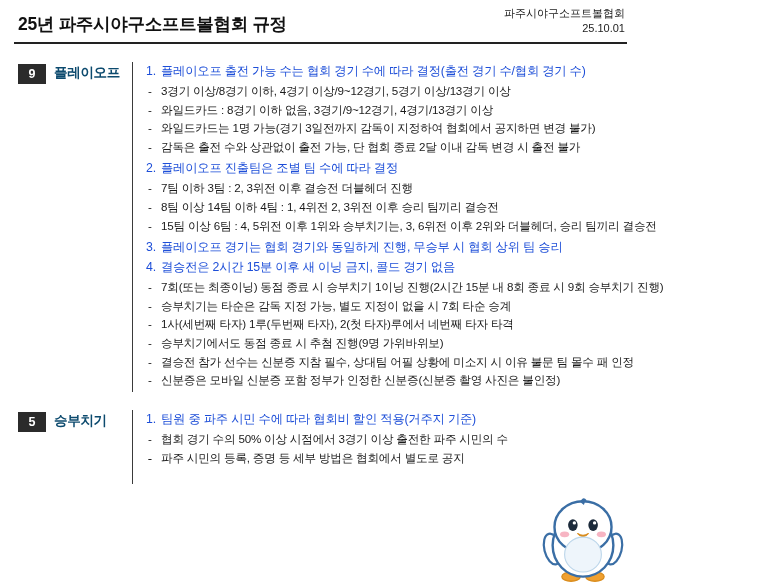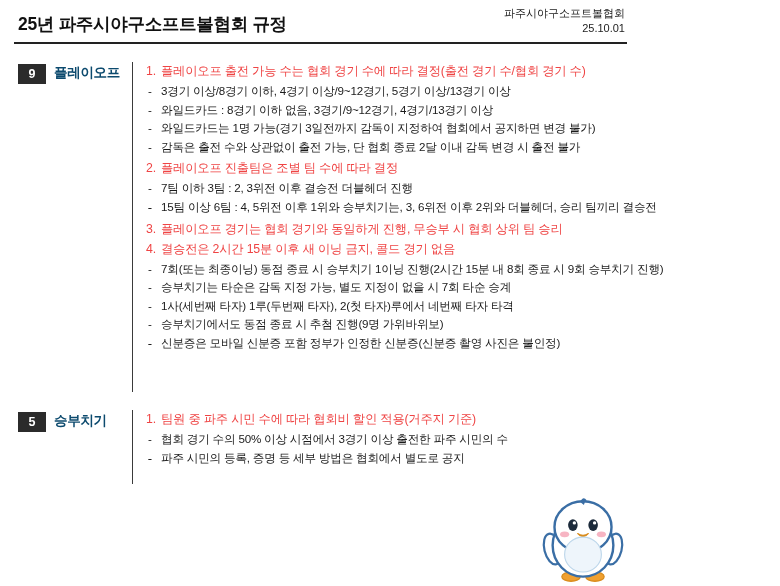--- a/index.html
+++ b/index.html
@@ -112,21 +112,21 @@
     margin: 0;
     padding: 0;
   }
   li.item {
     margin: 0 0 1px 0;
     padding: 0;
   }
   .item-head {
     font-size: 12.3px;
     line-height: 19px;
-    color: #ef4444;
+    color: #1d4ed8;
     letter-spacing: -0.2px;
     white-space: nowrap;
   }
   .item-num {
     display: inline-block;
     width: 15px;
   }
   ul.subs {
     list-style: none;
     margin: 1px 0 3px 0;
@@ -188,41 +188,41 @@
             <li class="sub"><span class="dash">-</span><span>감독은 출전 수와 상관없이 출전 가능, 단 협회 종료 2달 이내 감독 변경 시 출전 불가</span></li>
           </ul>
         </li>
 
         <li class="item">
           <div class="item-head">
             <span class="item-num">2.</span><span>플레이오프 진출팀은 조별 팀 수에 따라 결정</span>
           </div>
           <ul class="subs">
             <li class="sub"><span class="dash">-</span><span>7팀 이하 3팀 : 2, 3위전 이후 결승전 더블헤더 진행</span></li>
-            <li class="sub"><span class="dash">-</span></li>
+            <li class="sub"><span class="dash">-</span><span>8팀 이상 14팀 이하 4팀 : 1, 4위전 2, 3위전 이후 승리 팀끼리 결승전</span></li>
             <li class="sub"><span class="dash">-</span><span>15팀 이상 6팀 : 4, 5위전 이후 1위와 승부치기는, 3, 6위전 이후 2위와 더블헤더, 승리 팀끼리 결승전</span></li>
           </ul>
         </li>
 
         <li class="item">
           <div class="item-head">
             <span class="item-num">3.</span><span>플레이오프 경기는 협회 경기와 동일하게 진행, 무승부 시 협회 상위 팀 승리</span>
           </div>
         </li>
 
         <li class="item">
           <div class="item-head">
             <span class="item-num">4.</span><span>결승전은 2시간 15분 이후 새 이닝 금지, 콜드 경기 없음</span>
           </div>
           <ul class="subs">
             <li class="sub"><span class="dash">-</span><span>7회(또는 최종이닝) 동점 종료 시 승부치기 1이닝 진행(2시간 15분 내 8회 종료 시 9회 승부치기 진행)</span></li>
             <li class="sub"><span class="dash">-</span><span>승부치기는 타순은 감독 지정 가능, 별도 지정이 없을 시 7회 타순 승계</span></li>
             <li class="sub"><span class="dash">-</span><span>1사(세번째 타자) 1루(두번째 타자), 2(첫 타자)루에서 네번째 타자 타격</span></li>
             <li class="sub"><span class="dash">-</span><span>승부치기에서도 동점 종료 시 추첨 진행(9명 가위바위보)</span></li>
-            <li class="sub"><span class="dash">-</span></li>
+            <li class="sub"><span class="dash">-</span><span>결승전 참가 선수는 신분증 지참 필수, 상대팀 어필 상황에 미소지 시 이유 불문 팀 몰수 패 인정</span></li>
             <li class="sub"><span class="dash">-</span><span>신분증은 모바일 신분증 포함 정부가 인정한 신분증(신분증 촬영 사진은 불인정)</span></li>
           </ul>
         </li>
 
       </ol>
     </div>
   </div>
 
   <div class="section sec-citizen">
     <div class="num-badge">5</div>

